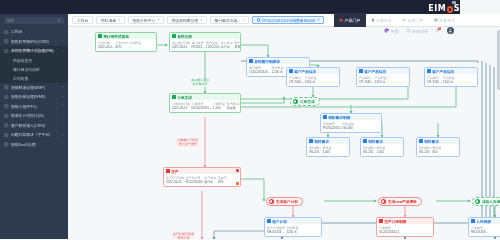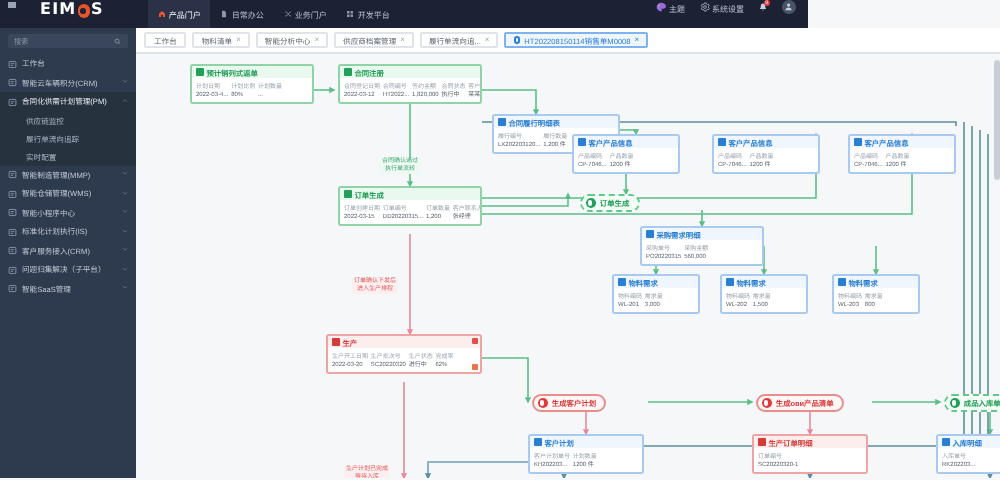--- a/index.html
+++ b/index.html
@@ -7,23 +7,24 @@
   body {
     font-family:"Liberation Sans", sans-serif;
     font-size:4px;
     background:#f5f7f9;
     -webkit-font-smoothing:none;
   }
   .app { position:relative; width:500px; height:239px; }
 
   
   .topbar {
-    position:absolute; top:0; left:0; width:404px; height:14px;
-    background:#1c2233; display:flex; align-items:flex-start;
+    position:absolute; top:0; left:0; width:460px; height:14px;
+    background:#1c2233; display:flex; align-items:flex-end;
     z-index:40;
+    flex-direction:column;
   }
   .burger { width:12px; display:flex; align-items:center; justify-content:center; }
   .burger .bars { width:4px; height:4px; position:relative; }
   .burger .bars i { position:absolute; left:0; width:4px; height:0.7px; background:#9aa3b5; display:block; }
   .burger .bars i:nth-child(1){top:0.6px}
   .burger .bars i:nth-child(2){top:2px}
   .burger .bars i:nth-child(3){top:3.4px}
   .logo {
     color:#ffffff; font-weight:bold; font-size:8px; letter-spacing:0.6px;
     display:flex; align-items:center; margin-left:8px; font-family:"DejaVu Sans", sans-serif;

